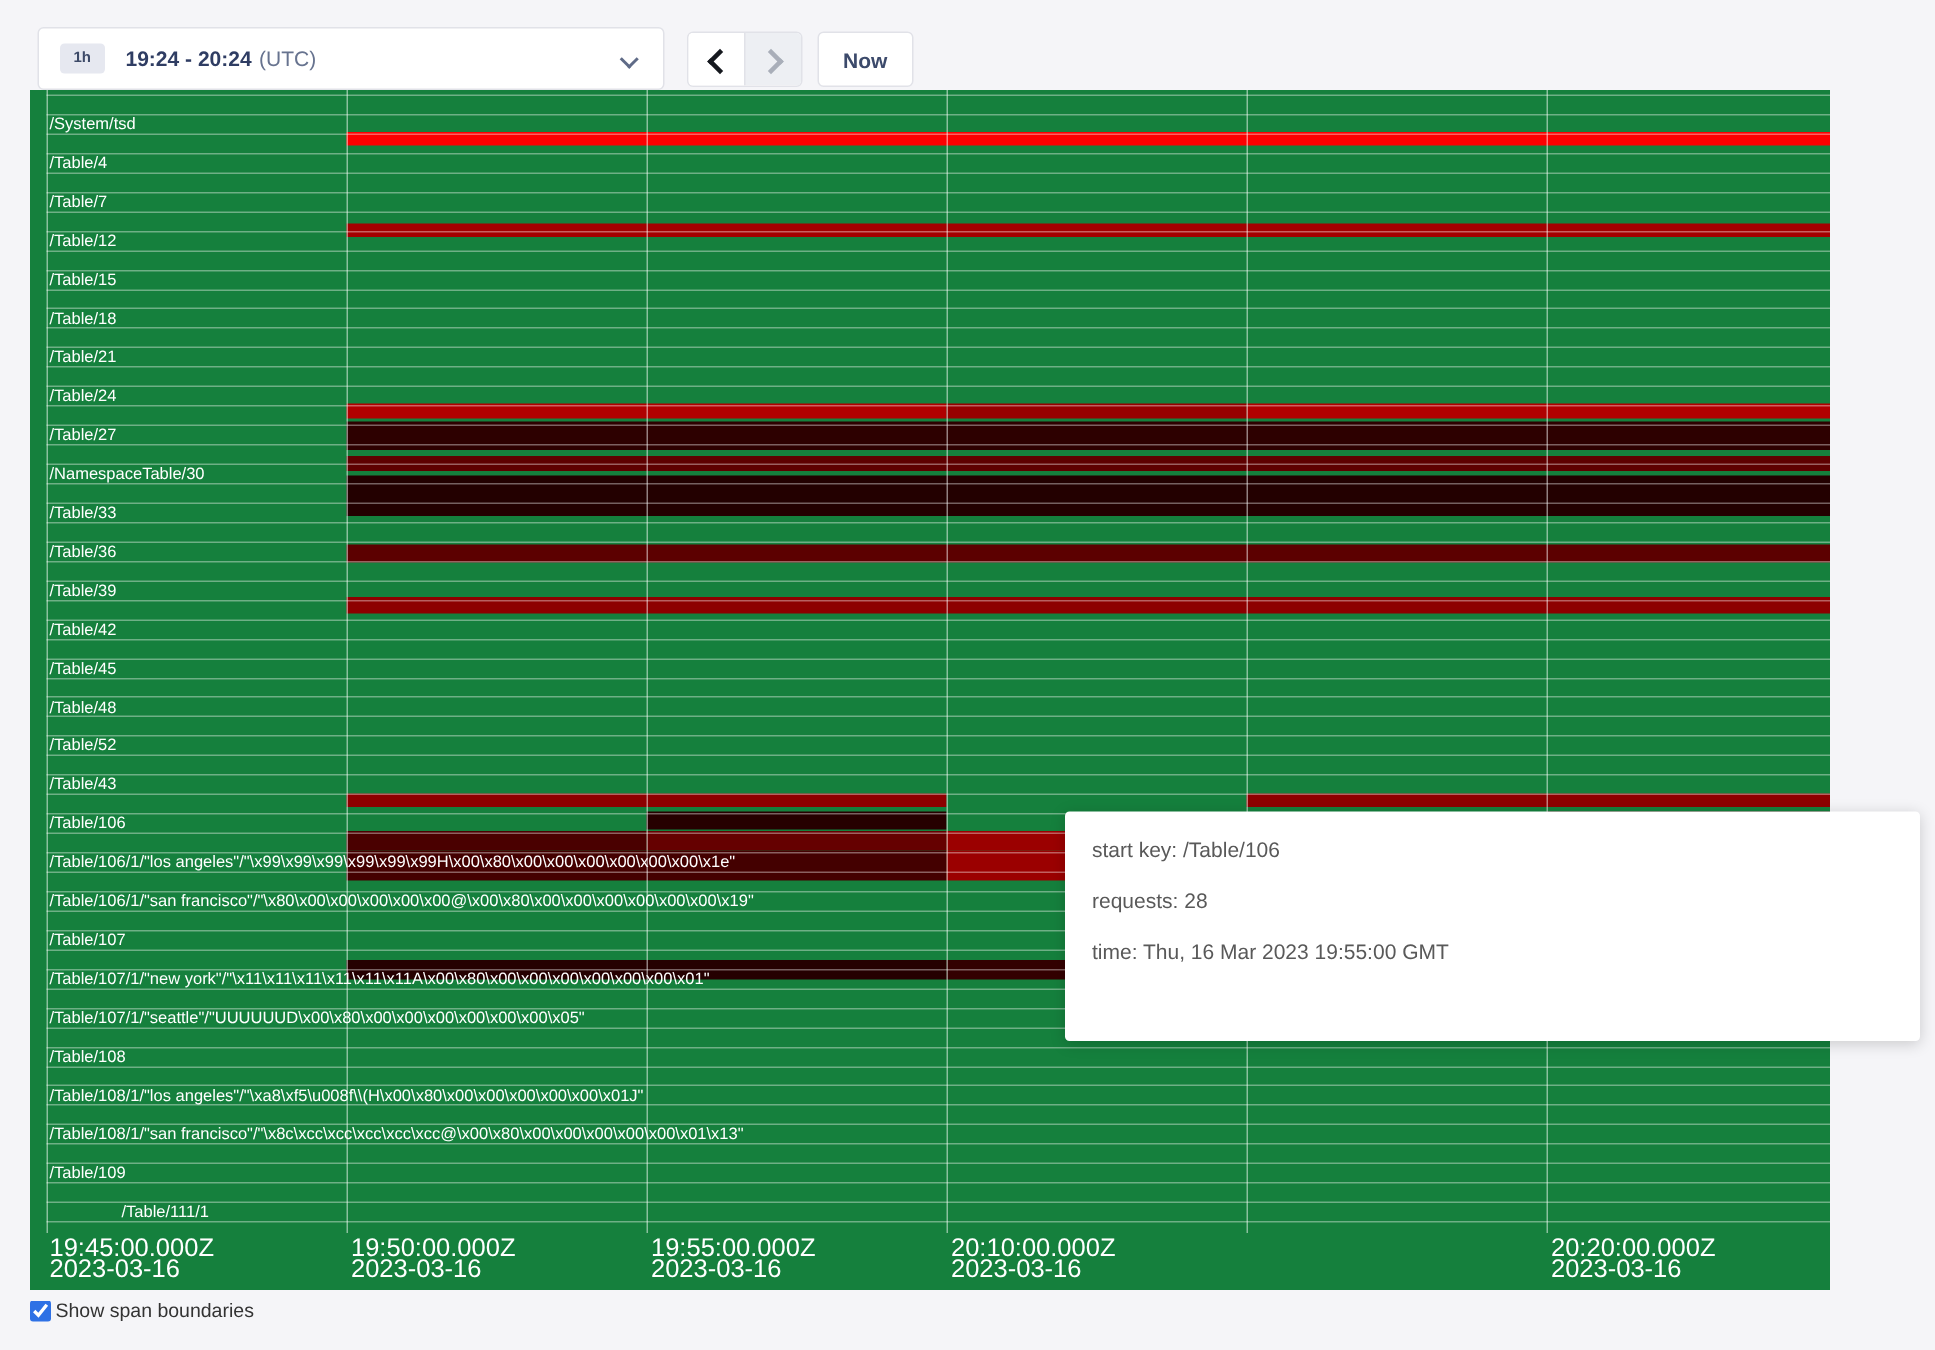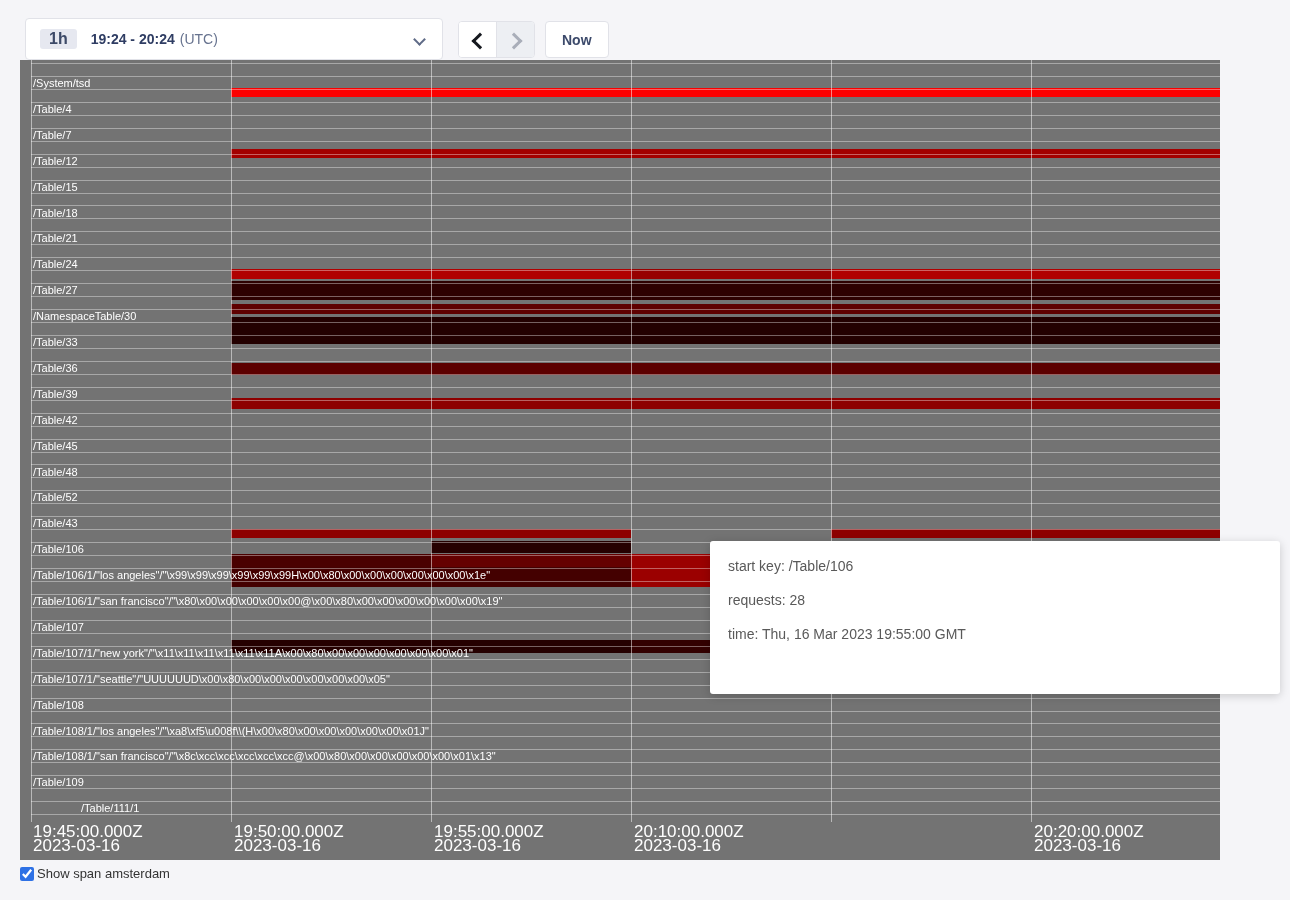--- a/index.html
+++ b/index.html
@@ -9,21 +9,21 @@
     font-family:"Liberation Sans", sans-serif;
   }
   
   .toolbar{position:absolute;left:0;top:0;width:100%;height:60px;}
   .time-dropdown{
     position:absolute;left:25px;top:18px;width:418px;height:42px;
     background:#fff;border:1px solid #e1e2e8;border-radius:4px;
     display:flex;align-items:center;box-sizing:border-box;cursor:pointer;
   }
   .duration-badge{
-    margin-left:14px;background:#e6e8f0;color:#3d4a68;font-size:16px;
+    margin-left:14px;background:#e6e8f0;color:#3d4a68;font-size:10px;
     font-weight:bold;padding:4px 9px;border-radius:3px;line-height:12px;
   }
   .range-text{margin-left:14px;font-size:14px;font-weight:bold;color:#2f3d63;}
   .tz-text{margin-left:5px;font-size:14px;color:#67738f;}
   .chev{display:inline-block;width:7px;height:7px;border-right:2px solid #5f6b87;border-bottom:2px solid #5f6b87;}
   .chev-down{position:absolute;right:18px;top:16px;transform:rotate(45deg);}
   .nav-group{
     position:absolute;left:458px;top:21px;height:37px;width:77px;
     border:1px solid #e1e2e8;border-radius:4px;background:#fff;
     display:flex;box-sizing:border-box;overflow:hidden;
@@ -33,21 +33,21 @@
   .nav-chev{width:9px;height:9px;position:absolute;top:13px;}
   .chev-left{border-right:3px solid #15181e;border-bottom:3px solid #15181e;transform:rotate(135deg);left:15px;}
   .chev-right{border-right:3px solid #a9aeb9;border-bottom:3px solid #a9aeb9;transform:rotate(-45deg);left:11px;}
   .now-btn{
     position:absolute;left:545px;top:21px;height:37px;padding:0 16px;
     background:#fff;border:1px solid #e1e2e8;border-radius:4px;
     font-size:14px;font-weight:bold;color:#3c4a6b;cursor:pointer;
     font-family:"Liberation Sans", sans-serif;
   }
   
-  #canvas{position:absolute;background:#737373;overflow:hidden;}
+  #canvas{position:absolute;background:#15803d;overflow:hidden;}
   .band-seg{position:absolute;z-index:1;}
   .h-line{position:absolute;height:1px;background:rgba(255,255,255,.38);z-index:2;}
   .v-line{position:absolute;width:1px;top:0;background:rgba(255,255,255,.5);z-index:2;}
   .row-label{
     position:absolute;z-index:3;color:#fff;font-size:11px;line-height:12px;
     white-space:nowrap;letter-spacing:0;
   }
   .axis-tick{position:absolute;z-index:3;color:#fff;font-size:17px;line-height:14px;white-space:nowrap;}
   
   .tooltip{
@@ -225,14 +225,14 @@
   </div>
 
 <div class="tooltip" id="tooltip" style="left: 710px; top: 541px; width: 570px; height: 153px;">
   <div>start key: /Table/106</div>
   <div>requests: 28</div>
   <div>time: Thu, 16 Mar 2023 19:55:00 GMT</div>
 </div>
 
 <label class="footer-row">
   <input type="checkbox" id="span-cb" checked="" style="">
-  <span class="footer-label">Show span amsterdam</span>
+  <span class="footer-label">Show span boundaries</span>
 </label>
 
 </body></html>

